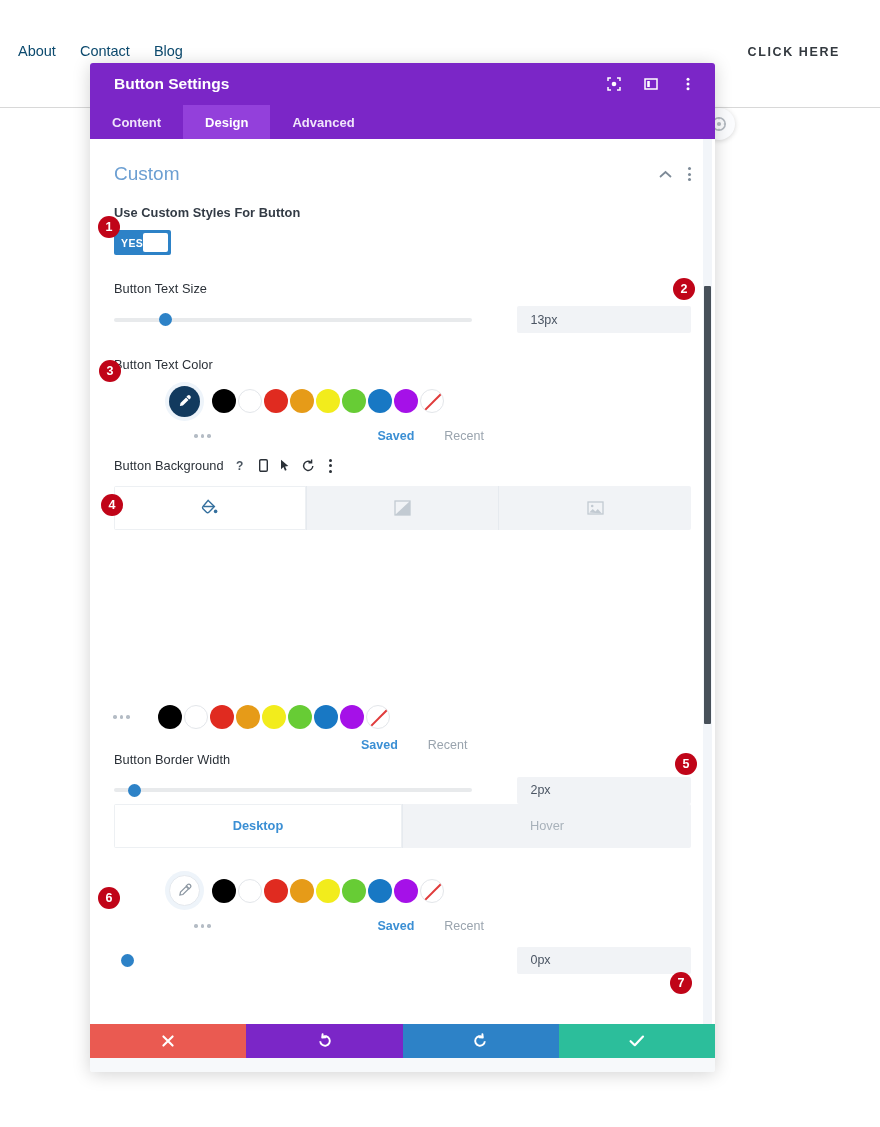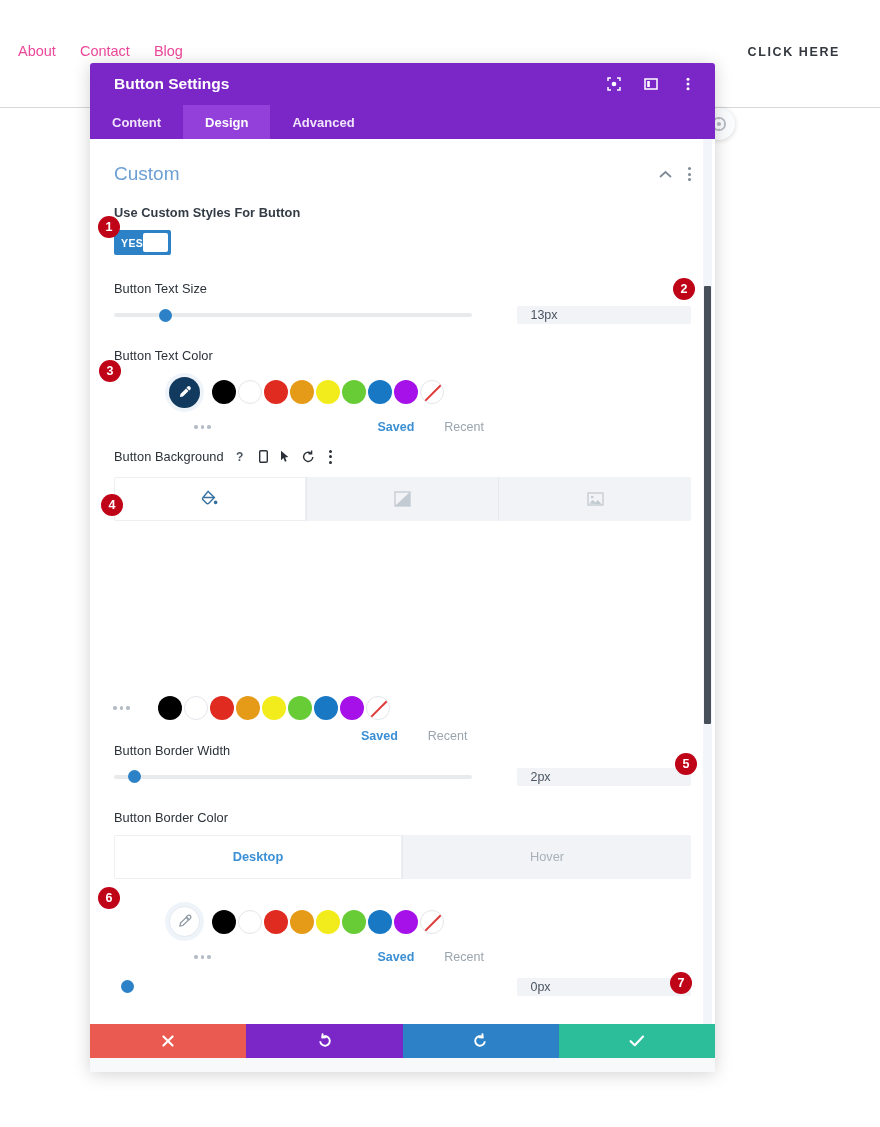--- a/index.html
+++ b/index.html
@@ -14,21 +14,21 @@
   
   .site-nav {
     position:absolute; left:0; top:0; width:880px; height:108px;
     background:#ffffff; border-bottom:1px solid #d8d8d8;
   }
   .site-nav-links {
     position:absolute; left:18px; top:43px;
     display:flex; gap:24px;
   }
   .site-nav-links a {
-    color:#ec4899; font-size:14.5px; text-decoration:none;
+    color:#0c4a6e; font-size:14.5px; text-decoration:none;
     font-family:"Liberation Sans", sans-serif;
   }
   .site-cta {
     position:absolute; right:40px; top:45px;
     color:#33393f; font-size:12.5px; font-weight:700;
     letter-spacing:1.6px;
   }
   .site-body { position:absolute; left:0; top:108px; width:880px; height:1019px; background:#fff; }
 
   
@@ -110,21 +110,21 @@
   .toggle .knob { width:27px;height:19px;background:#fff;border-radius:2px; }
   .slider {
     position:relative; height:18px; display:flex; align-items:center; cursor:pointer;
   }
   .slider .track { width:100%; height:4px; background:#e8eaec; border-radius:2px; }
   .slider .handle {
     position:absolute; width:13px;height:13px;border-radius:50%;
     background:#2d82c7; top:2.5px;
   }
   .val-box {
-    background:#f1f3f6; height:18px; border-radius:2px;
+    background:#f1f3f6; height:27px; border-radius:2px;
     display:flex; align-items:center; padding:0 13px;
     font-size:12.5px; color:#4b5563; cursor:text;
   }
 
   
   .palette-row { display:flex; align-items:center; padding:0 24px; }
   .swatch { width:24px;height:24px;border-radius:50%; cursor:pointer; flex:0 0 24px;}
   .swatch.white { background:#fff; border:1px solid #e3e6ea; }
   .swatch.none {
     background:#fff; border:1px solid #e3e6ea; position:relative; overflow:hidden;
@@ -403,23 +403,20 @@
           <div class="field-label reg">Button Border Width</div>
           <div style="display:flex; align-items:center;">
             <div class="slider" style="width:362px;">
               <div class="track"></div>
               <div class="handle" id="h-borderwidth" style="left: 13.8px;"></div>
             </div>
             <div class="val-box" style="width:175px; margin-left:45px;">2px</div>
           </div>
         </div>
 
-        <div class="field" style="margin-top:24px;">
-          <div class="field-label reg">Button Border Color</div>
-        </div>
         <div class="segmented" style="margin-top:0;">
           <div class="seg active">Desktop</div>
           <div class="seg">Hover</div>
         </div>
 
         <div class="palette-row" style="padding-left:111px; margin-top:22px;">
           <div class="picker-wrap" style="margin-left:-38px;">
             <div class="picker light">
               <svg width="15" height="15" viewBox="0 0 15 15">
                 <path d="M10.6 1.6a2 2 0 0 1 2.8 2.8l-1.2 1.2-2.8-2.8 1.2-1.2z" fill="none" stroke="#8b96a1" stroke-width="1.2"></path>

